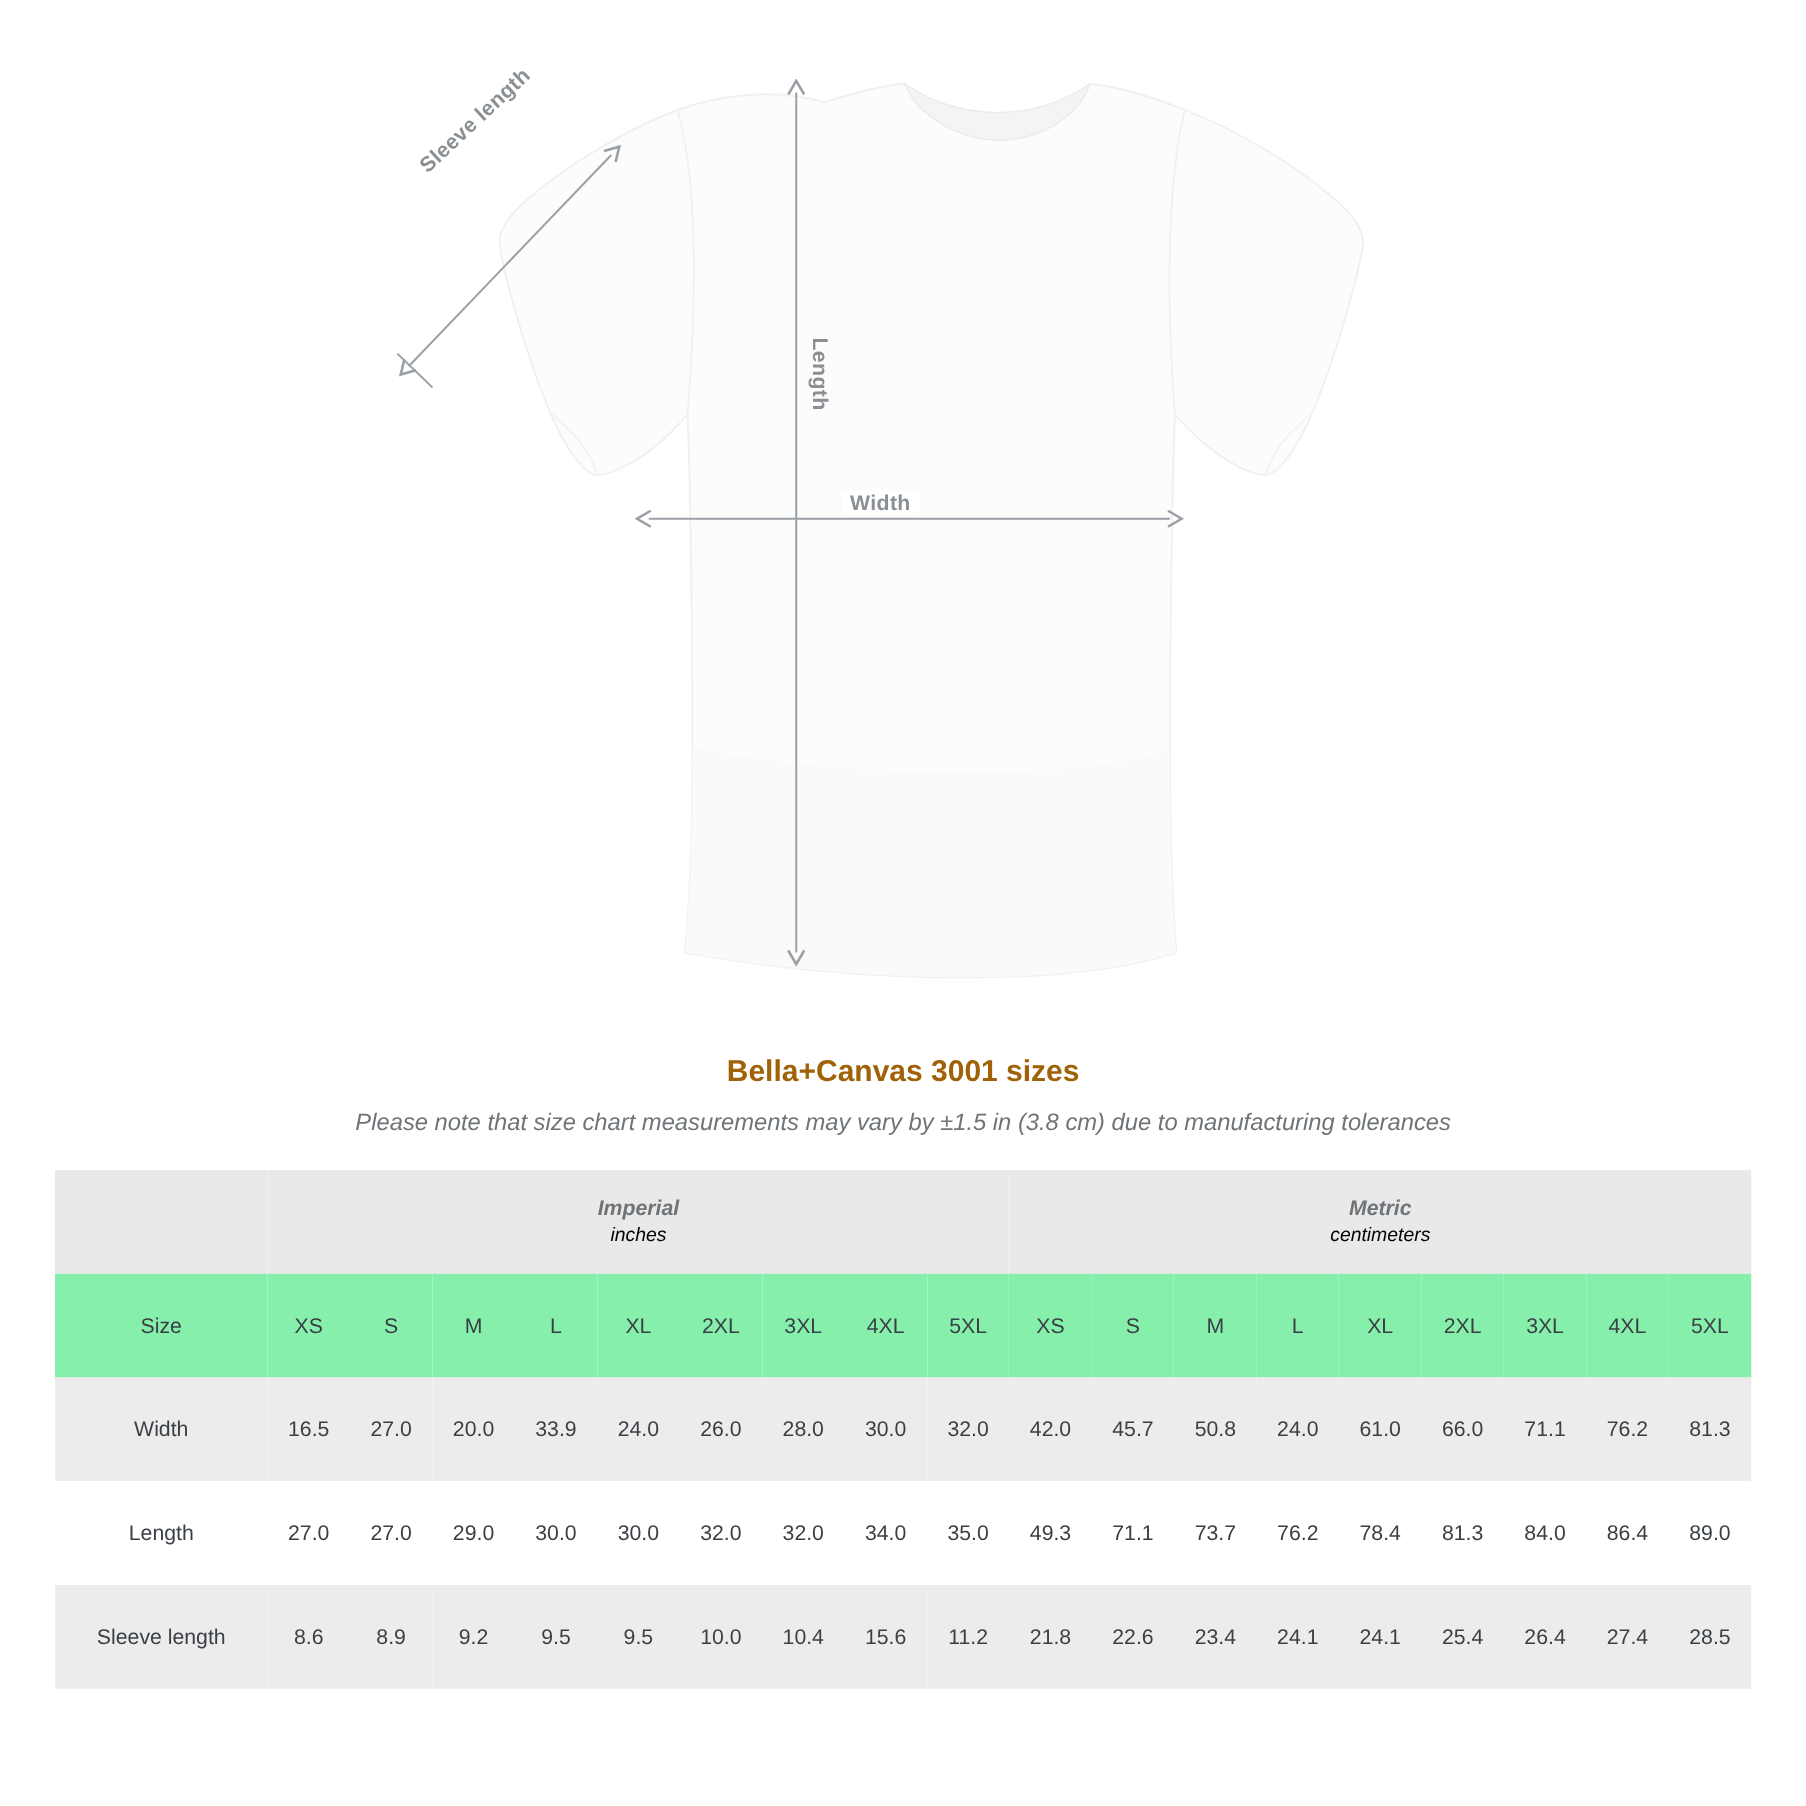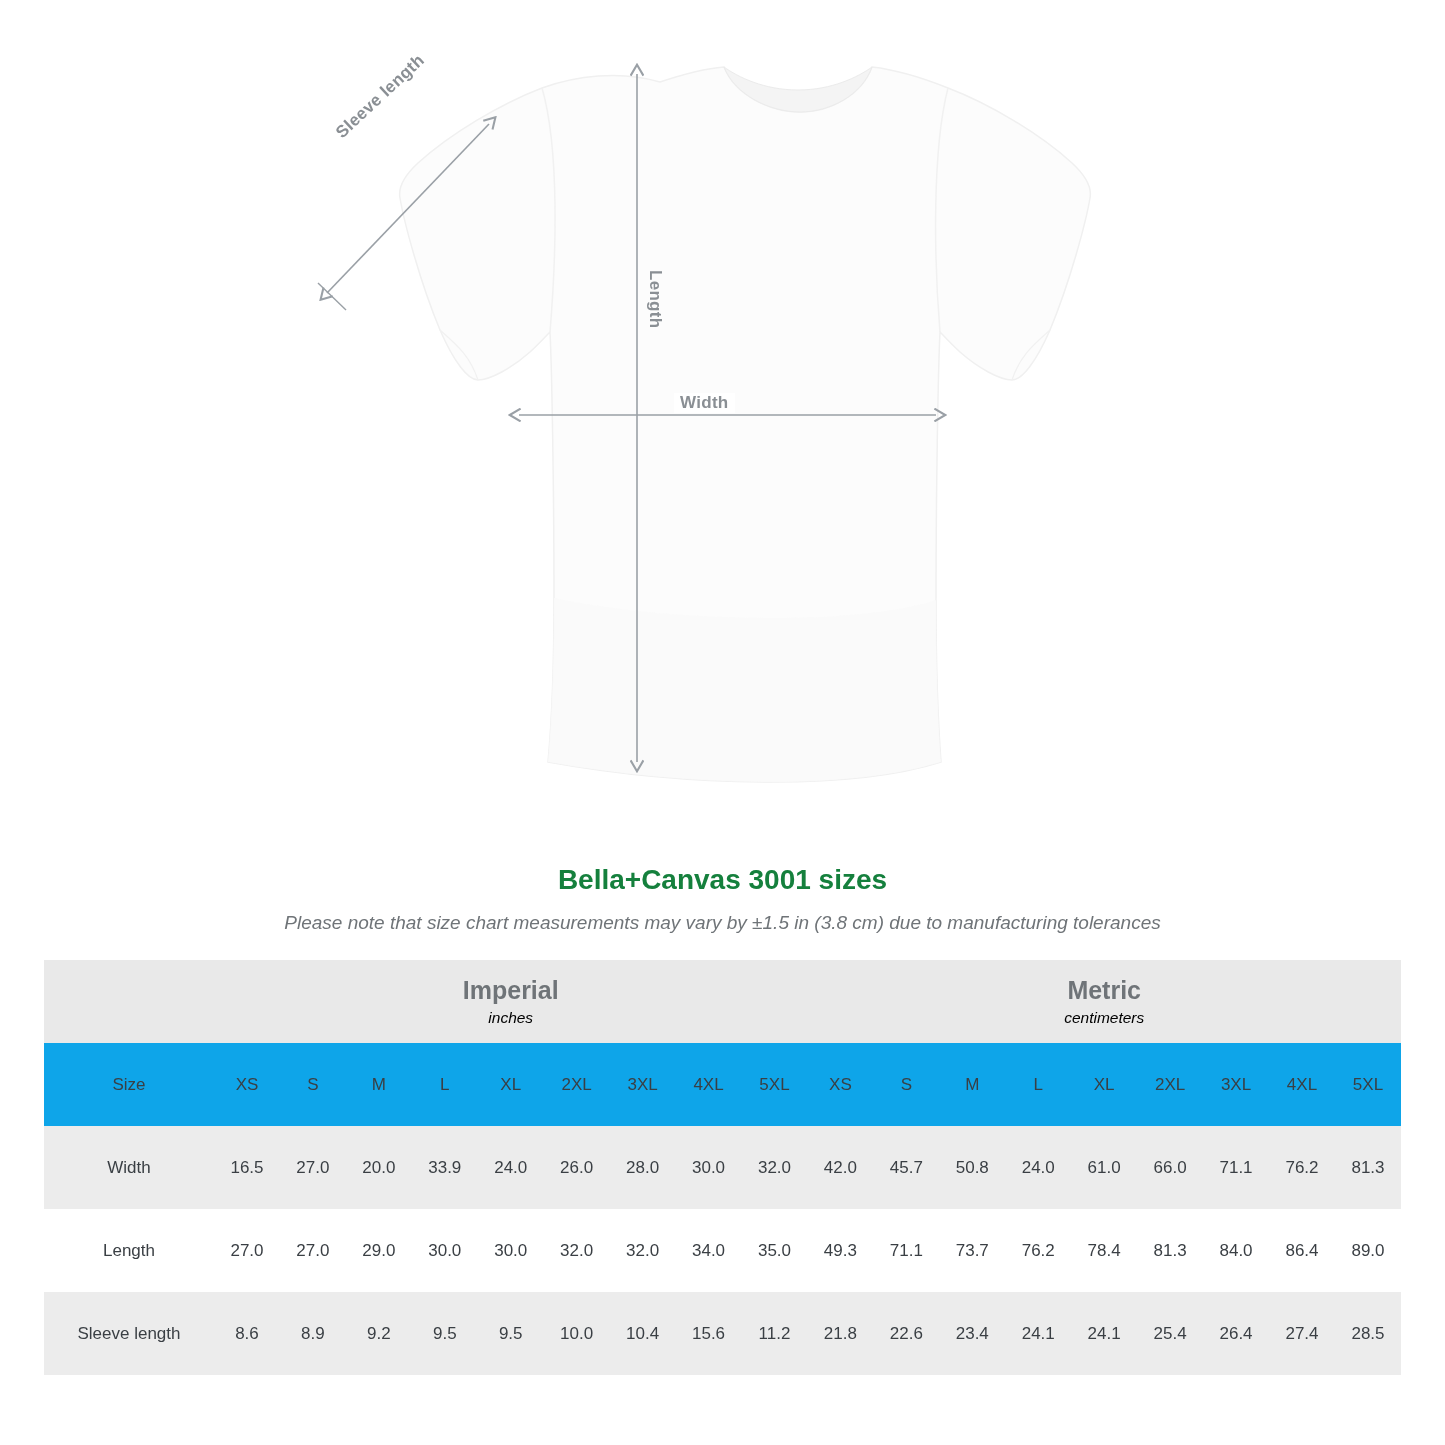--- a/index.html
+++ b/index.html
@@ -54,24 +54,24 @@
   .label-width {
     left: 674px;
     top: 393px;
     background: #ffffff;
     padding: 0 6px;
   }
 
   
   .chart-title {
     text-align: center;
-    font-size: 28px;
-    font-weight: bold;
-    color: #15803d;
-    margin-top: 44px;
+    font-size: 24px;
+    font-weight: bold;
+    color: #a16207;
+    margin-top: 24px;
   }
   .chart-note {
     text-align: center;
     font-size: 19px;
     font-style: italic;
     color: #6f7478;
     margin-top: 16px;
   }
 
   
@@ -91,40 +91,41 @@
     color: #3a3f44;
     font-weight: normal;
     padding: 0;
     height: 83px;
   }
   .unit-band td {
     background: #e9e9e9;
     height: 108px;
   }
   .unit-system {
-    font-size: 25px;
+    font-size: 17px;
+    font-style: italic;
     font-weight: bold;
     color: #6f7478;
     display: block;
     line-height: 1.15;
   }
   .unit-sub {
     font-size: 15.5px;
     font-style: italic;
     color: #000000;
     display: block;
     margin-top: 4px;
   }
   .row-head {
     font-weight: bold;
     color: #4a4f54;
     font-size: 17px;
   }
   .hdr-row td {
-    background: #0ea5e9;
+    background: #86efac;
     font-weight: bold;
     font-size: 17px;
     color: #3a3f44;
     height: 88px;
   }
   .zebra-a td { background: #ececec; }
   .zebra-b td { background: #ffffff; }
   .first-col { width: 170px; }
 </style>
 </head>

